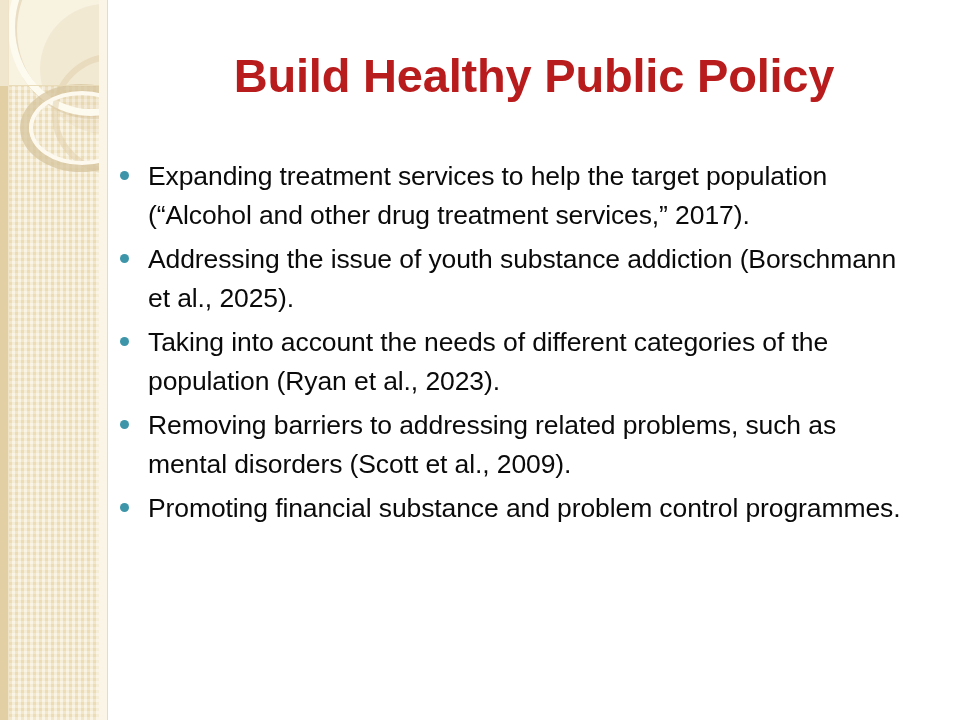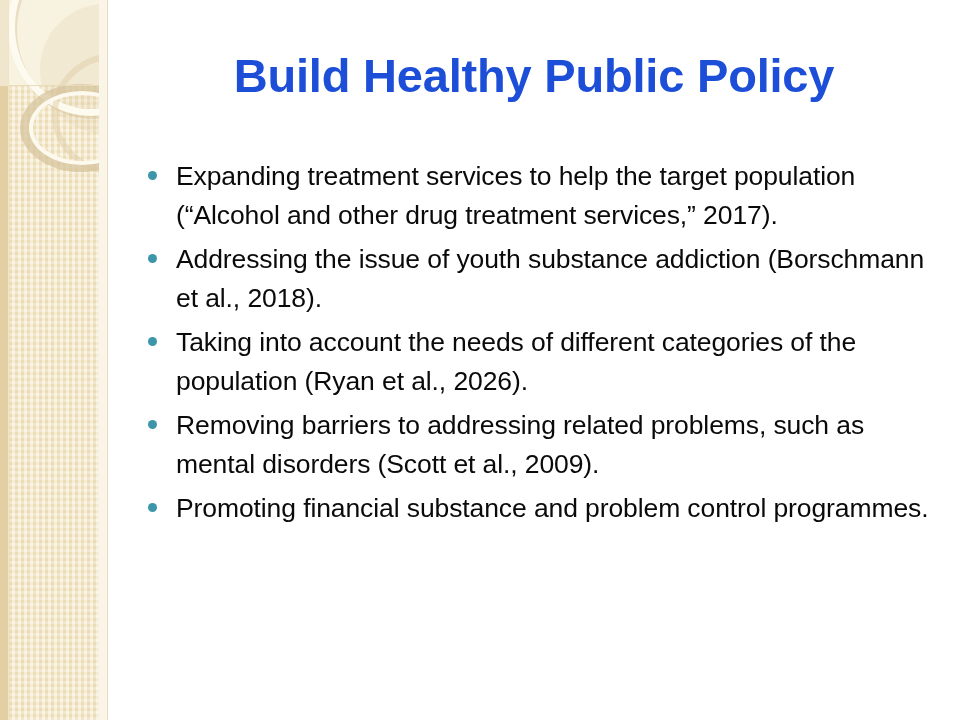--- a/index.html
+++ b/index.html
@@ -128,30 +128,30 @@
 
   
   .title {
     position: absolute;
     left: 108px;
     top: 52px;
     width: 852px;
     text-align: center;
     font-size: 47px;
     font-weight: bold;
-    color: #1d4ed8;
+    color: #b91c1c;
     letter-spacing: -0.2px;
     line-height: 1.0;
     white-space: nowrap;
   }
 
   
   .body {
     position: absolute;
-    left: 148px;
+    left: 120px;
     top: 157px;
     width: 800px;
   }
   .bullet-item {
     position: relative;
     display: flex;
     align-items: flex-start;
     margin-bottom: 5px;
   }
   .bullet-dot {
@@ -198,27 +198,27 @@
 
   <div class="body">
 
     <div class="bullet-item">
       <span class="bullet-dot"></span>
       <span class="bullet-text">Expanding  treatment services to help the target population (“Alcohol and other drug treatment services,” 2017).</span>
     </div>
 
     <div class="bullet-item">
       <span class="bullet-dot"></span>
-      <span class="bullet-text">Addressing the issue of youth substance addiction (Borschmann et al., 2018).</span>
-    </div>
-
-
-    <div class="bullet-item">
-      <span class="bullet-dot"></span>
-      <span class="bullet-text">Taking into account the needs of different categories of the population  (Ryan et al., 2026).</span>
+      <span class="bullet-text">Addressing the issue of youth substance addiction (Borschmann et al., 2025).</span>
+    </div>
+
+
+    <div class="bullet-item">
+      <span class="bullet-dot"></span>
+      <span class="bullet-text">Taking into account the needs of different categories of the population  (Ryan et al., 2023).</span>
     </div>
 
     <div class="bullet-item">
       <span class="bullet-dot"></span>
       <span class="bullet-text">Removing barriers to addressing related problems, such as mental disorders (Scott et al., 2009).</span>
     </div>
 
     <div class="bullet-item">
       <span class="bullet-dot"></span>
       <span class="bullet-text">Promoting financial substance and problem control programmes.</span>

